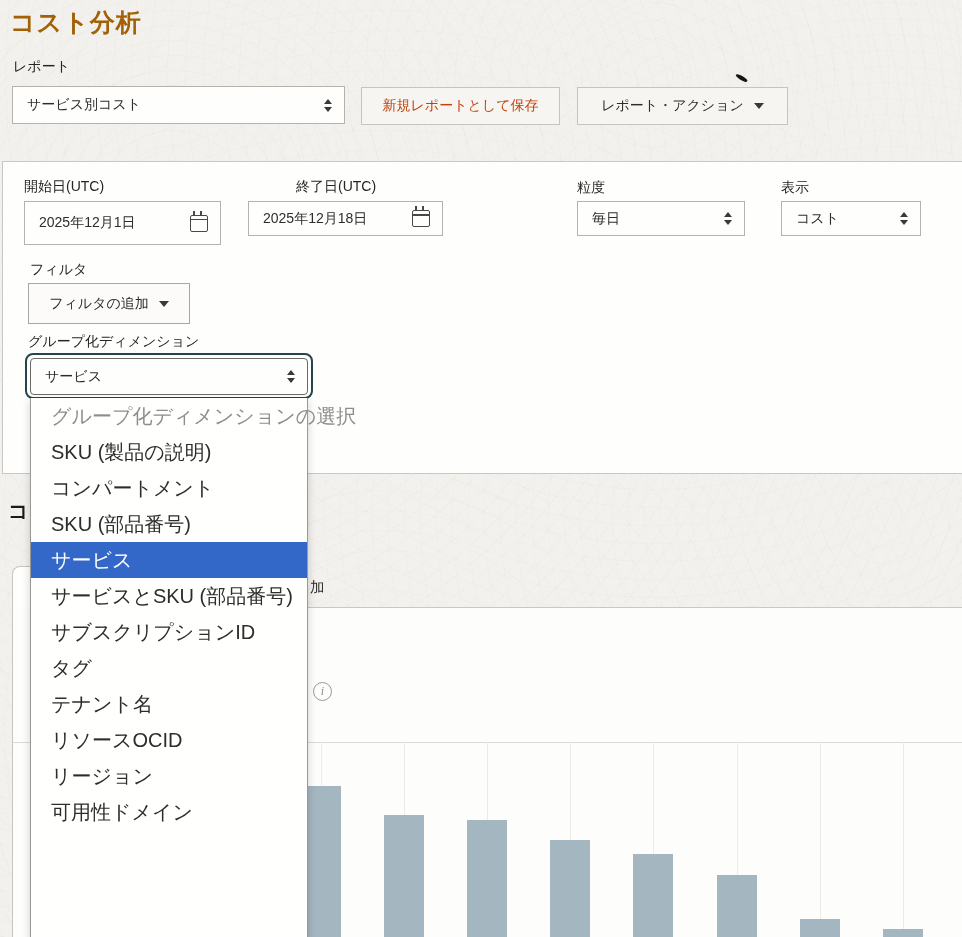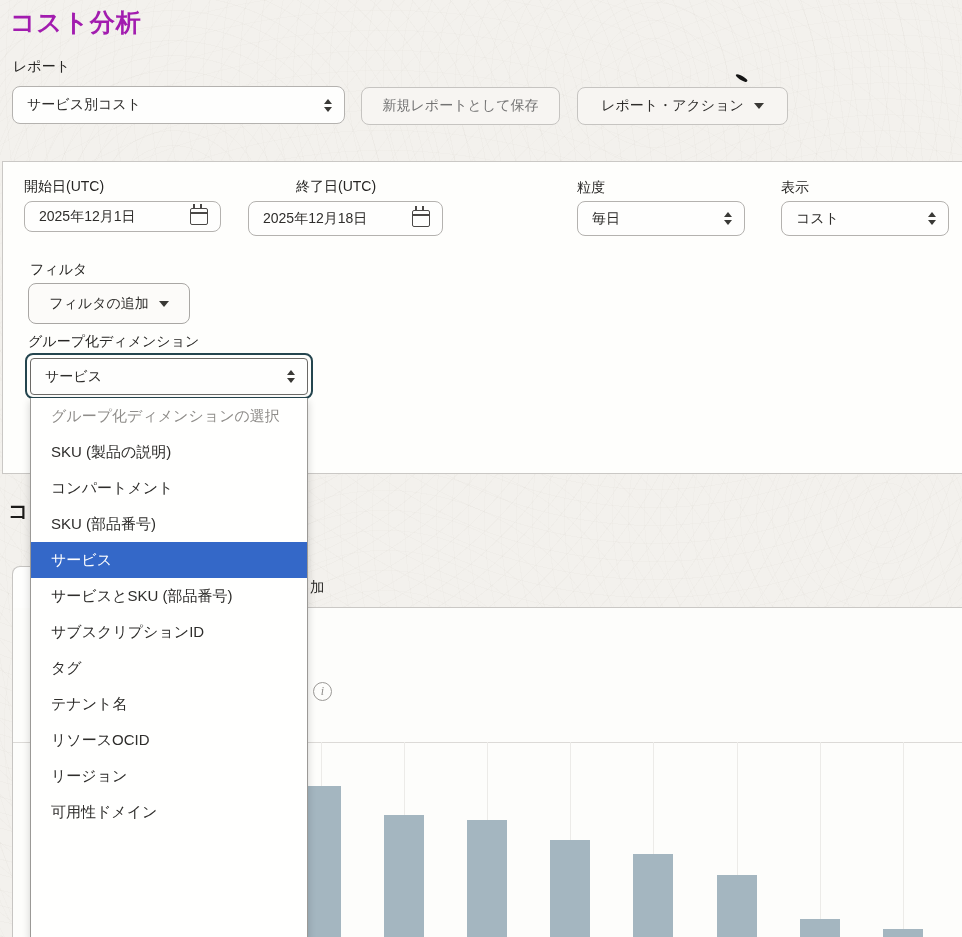--- a/index.html
+++ b/index.html
@@ -9,32 +9,32 @@
     background-color:#f3f1ed;
     background-image:
       repeating-radial-gradient(circle at 18% 22%, rgba(130,118,100,0.030) 0 1px, transparent 1px 15px),
       repeating-radial-gradient(circle at 68% 8%,  rgba(130,118,100,0.026) 0 1px, transparent 1px 18px),
       repeating-radial-gradient(circle at 92% 55%, rgba(130,118,100,0.024) 0 1px, transparent 1px 16px),
       repeating-radial-gradient(circle at 40% 78%, rgba(130,118,100,0.022) 0 1px, transparent 1px 20px);
     color:#2e2d2b;
   }
   .abs{position:absolute;box-sizing:border-box;}
   .lbl{font-size:14px;color:#262523;}
-  .page-title{font-size:25px;font-weight:600;color:#a21caf;letter-spacing:1px;}
+  .page-title{font-size:25px;font-weight:600;color:#a16207;letter-spacing:1px;}
 
   
   .selectbox,.inputbox,.btn{
-    background:#fefefd;border:1px solid #b4b2af;border-radius:8px;
+    background:#fefefd;border:1px solid #b4b2af;border-radius:0;
     display:flex;align-items:center;font-size:14px;color:#2e2d2b;
   }
   .selectbox{justify-content:space-between;padding:0 12px 0 14px;cursor:pointer;}
   .inputbox{justify-content:space-between;padding:0 12px 0 14px;}
   .btn{justify-content:center;gap:10px;background:#f7f5f2;border-color:#c6c4c1;cursor:pointer;}
   .btn.light{background:#fcfbf9;border-color:#a9a7a4;}
-  .btn-disabled{color:#737373;}
+  .btn-disabled{color:#c2410c;}
 
   
   .updown{display:flex;flex-direction:column;align-items:center;gap:3px;}
   .updown .u{width:0;height:0;border-left:4px solid transparent;border-right:4px solid transparent;border-bottom:5px solid #3a3936;}
   .updown .d{width:0;height:0;border-left:4px solid transparent;border-right:4px solid transparent;border-top:5px solid #3a3936;}
   
   .tri-down{width:0;height:0;border-left:5px solid transparent;border-right:5px solid transparent;border-top:6px solid #3a3936;}
   
   .cal{width:16px;height:15px;border:1.6px solid #4a4846;border-radius:2px;position:relative;}
   .cal:before{content:"";position:absolute;top:-5px;left:2px;width:2px;height:4px;background:#4a4846;box-shadow:7px 0 0 #4a4846;}
@@ -45,21 +45,21 @@
 
   
   .focusring{border:2px solid #24454e;border-radius:8px;background:transparent;}
 
   
   .dd-list{
     background:#fffffe;border:1px solid #9b9996;border-top:none;
     box-shadow:0 3px 8px rgba(0,0,0,0.18);z-index:50;
   }
   .dd-item{height:36px;display:flex;align-items:center;padding:0 10px 0 20px;
-    font-size:15px;color:#2e2d2b;white-space:nowrap;cursor:pointer;}
+    font-size:20px;color:#2e2d2b;white-space:nowrap;cursor:pointer;}
   .dd-item.ph{color:#8f8d8a;}
   .dd-item.sel{background:#3468c8;color:#ffffff;}
 
   
   .tab-active{background:#fefefd;border:1px solid #c7c5c2;border-bottom:none;border-radius:8px 8px 0 0;}
   .card{background:#fdfdfb;border-top:1px solid #cac8c5;border-left:1px solid #c7c5c2;}
 
   .info-circle{width:19px;height:19px;border-radius:50%;border:1px solid #9b9996;
     color:#8f8d8a;font-family:"Liberation Serif","DejaVu Serif",serif;font-style:italic;
     font-size:12px;display:flex;align-items:center;justify-content:center;background:transparent;}
@@ -91,42 +91,42 @@
   <span>レポート・アクション</span>
   <span class="tri-down"></span>
 </button>
 
 <div class="abs ink" style="left:735px;top:76px;width:13px;height:4px;border-radius:60% 40% 50% 50%;transform:rotate(32deg);"></div>
 <div class="abs ink" style="left:948px;top:240px;width:9px;height:3px;border-radius:2px;"></div>
 
 <div class="abs panel" style="left:2px;top:161px;width:970px;height:313px;"></div>
 
 <div class="abs lbl" style="left:24px;top:178px;">開始日(UTC)</div>
-<div class="abs inputbox" style="left:24px;top:201px;width:197px;height:31px;">
+<div class="abs inputbox" style="left:24px;top:201px;width:197px;height:44px;">
   <span>2025年12月1日</span>
   <span class="cal"></span>
 </div>
 
 <div class="abs lbl" style="left:248px;top:178px;margin-left:48px;">終了日(UTC)</div>
 <div class="abs inputbox" style="left:248px;top:201px;width:195px;height:35px;">
   <span>2025年12月18日</span>
   <span class="cal"></span>
 </div>
 
 <div class="abs lbl" style="left:577px;top:179px;">粒度</div>
 <div class="abs selectbox" style="left:577px;top:201px;width:168px;height:35px;">
   <span>毎日</span>
   <span class="updown">
       <span class="u"></span>
       <span class="d"></span>
     </span>
 </div>
 
 <div class="abs lbl" style="left:781px;top:179px;">表示</div>
-<div class="abs selectbox" style="left:781px;top:201px;width:168px;height:35px;">
+<div class="abs selectbox" style="left:781px;top:201px;width:140px;height:35px;">
   <span>コスト</span>
   <span class="updown">
       <span class="u"></span>
       <span class="d"></span>
     </span>
 </div>
 
 <div class="abs lbl" style="left:30px;top:261px;">フィルタ</div>
 <button class="abs btn light" style="left:28px;top:283px;width:162px;height:41px;font-size:14px;">
   <span>フィルタの追加</span>

